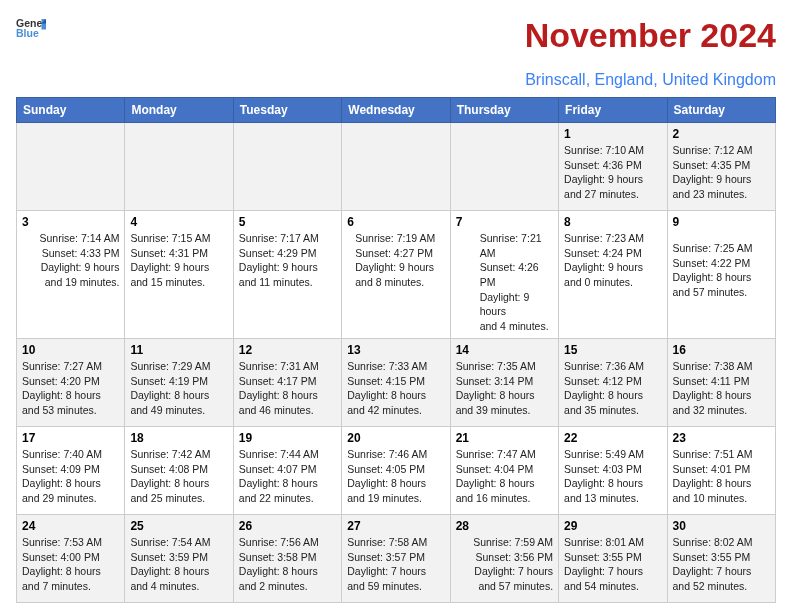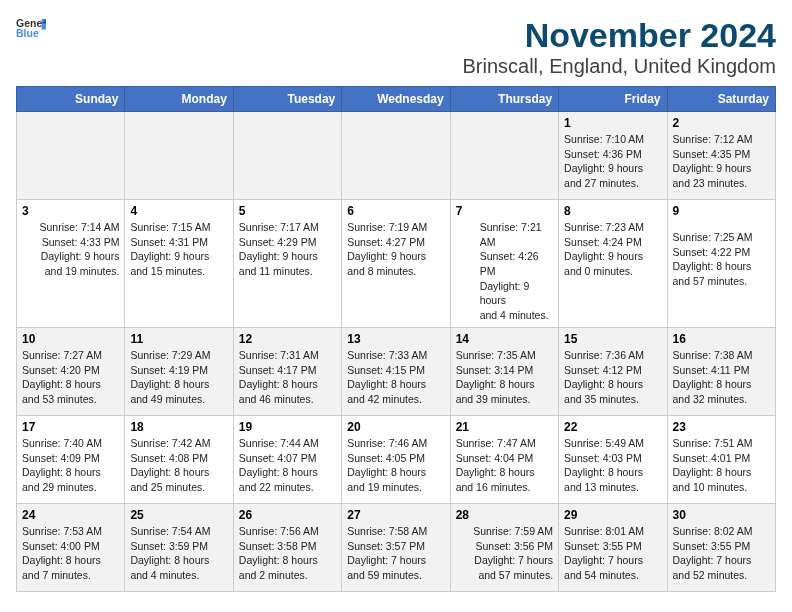--- a/index.html
+++ b/index.html
@@ -24,35 +24,36 @@
     .logo-icon {
       width: 30px;
       height: 24px;
     }
     .title-section {
       text-align: right;
     }
     .month-title {
       font-size: 34px;
       font-weight: bold;
-      color: #0c4a6e;
+      color: #b91c1c;
     }
     .location-title {
-      font-size: 20px;
-      color: #404040;
+      font-size: 16px;
+      color: #3b82f6;
+      margin-top: 16px;
     }
     .calendar-table {
       width: 100%;
       border-collapse: collapse;
       font-size: 11px;
     }
     .calendar-table th {
       background-color: #4472c4;
       color: #fff;
-      text-align: right;
+      text-align: left;
       padding: 5px 6px;
       font-size: 12px;
       font-weight: bold;
       border: 1px solid #3a5fa0;
     }
     .calendar-table td {
       border: 1px solid #ccc;
       vertical-align: top;
       padding: 4px 5px;
       width: calc(100% / 7);
@@ -149,21 +150,21 @@
         </td>
         <td>
           <span class="day-number">5</span>
           <div class="day-info" style="white-space: pre-line;">Sunrise: 7:17 AM
 Sunset: 4:29 PM
 Daylight: 9 hours
 and 11 minutes.</div>
         </td>
         <td>
           <span class="day-number">6</span>
-          <div class="day-info" style="white-space: pre-line;">Sunrise: 7:19 AM
+          <div class="day-info" style="white-space: pre-line; margin-left: 8px;">Sunrise: 7:19 AM
 Sunset: 4:27 PM
 Daylight: 9 hours
 and 8 minutes.</div>
         </td>
         <td>
           <span class="day-number">7</span>
           <div class="day-info" style="white-space: pre-line; margin-left: 24px;">Sunrise: 7:21 AM
 Sunset: 4:26 PM
 Daylight: 9 hours
 and 4 minutes.</div>

